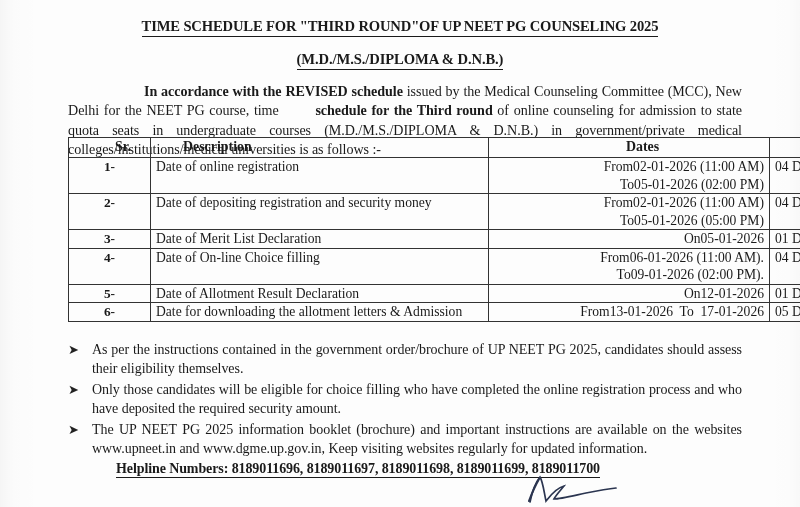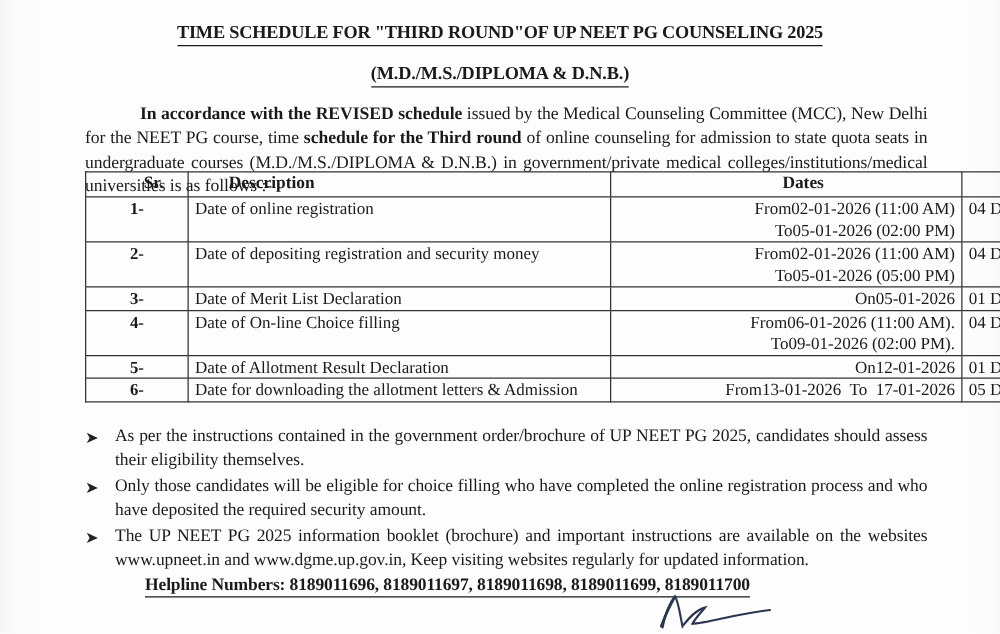--- a/index.html
+++ b/index.html
@@ -80,21 +80,21 @@
     position: absolute;
     top: 68px;
     left: 68px;
     width: 674px;
     font-size: 14.1px;
     line-height: 19.3px;
     text-align: justify;
     text-justify: inter-word;
     letter-spacing: -0.05px;
   }
-  .intro b { font-weight: bold; }
+  .intro b { font-weight: bold; margin-left: 32px; }
   .intro .indent { display: inline-block; width: 44px; }
 
   
   table.schedule {
     position: absolute;
     top: 137px;
     left: 68px;
     width: 674px;
     border-collapse: collapse;
     font-size: 13.6px;

